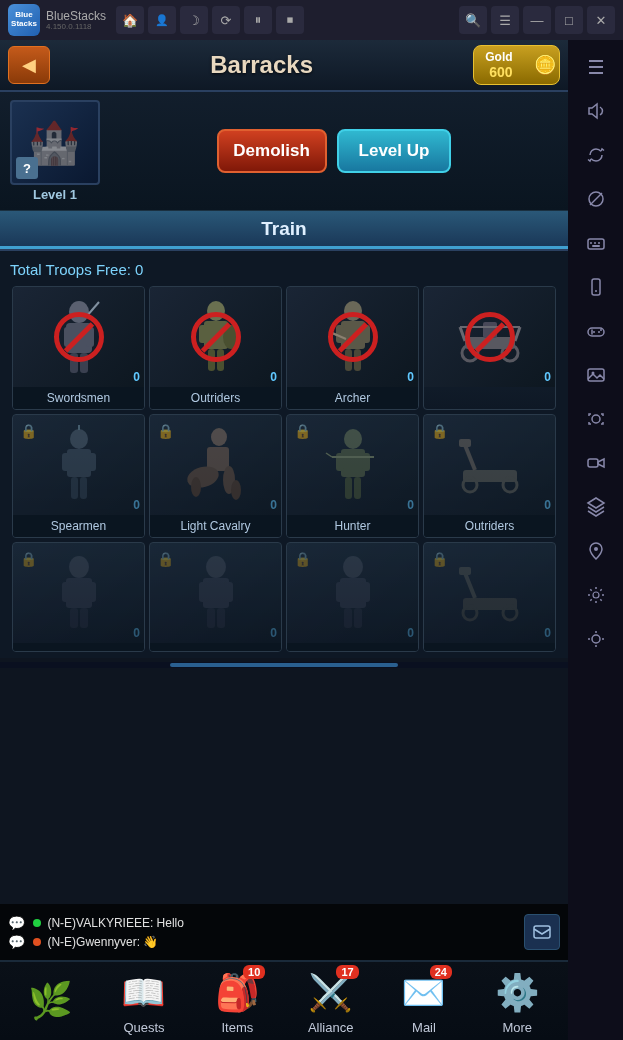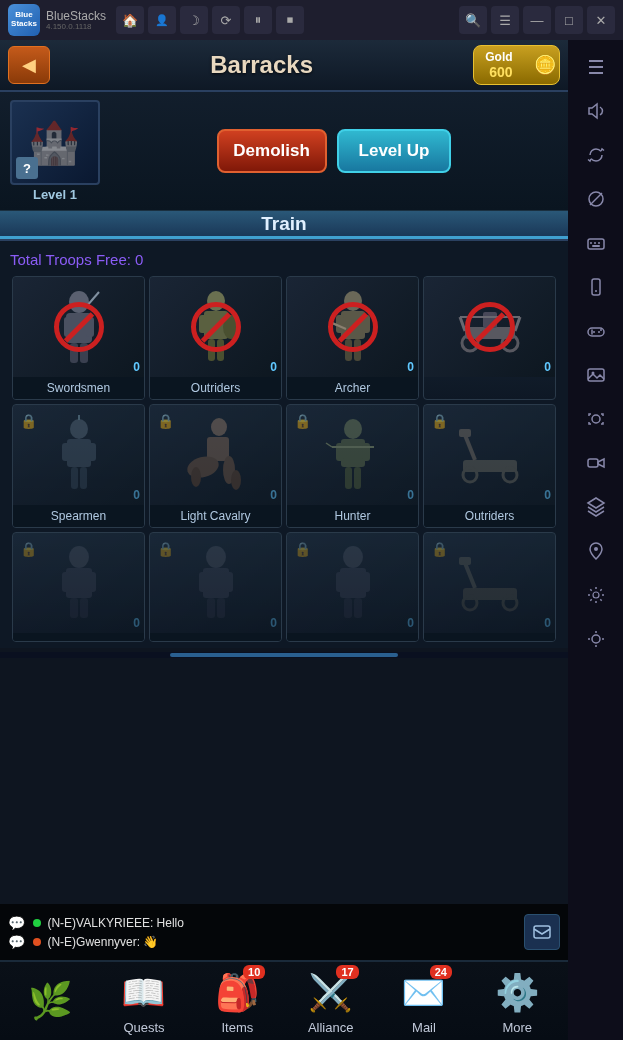--- a/index.html
+++ b/index.html
@@ -166,21 +166,21 @@
       font-size: 17px;
       font-weight: bold;
       cursor: pointer;
       min-width: 110px;
       text-align: center;
     }
 
     
     .tabs-row {
       display: flex;
-      height: 30px;
+      height: 40px;
       border-bottom: 2px solid #2a4060;
     }
     .tab {
       flex: 1;
       display: flex; align-items: center; justify-content: center;
       font-size: 19px;
       font-weight: bold;
       cursor: pointer;
     }
     .tab-active {
@@ -192,21 +192,21 @@
       background: linear-gradient(180deg, #1a2a3a 0%, #0e1825 100%);
       color: #8090a0;
     }
 
     
     .troops-section {
       background: #0e1825;
       padding: 6px 8px;
     }
     .total-troops {
-      color: #8b5cf6;
+      color: #7dd3fc;
       font-size: 15px;
       padding: 4px 2px 8px 2px;
     }
 
     
     .troop-grid {
       display: grid;
       grid-template-columns: repeat(4, 1fr);
       gap: 4px;
       padding: 0 4px;

